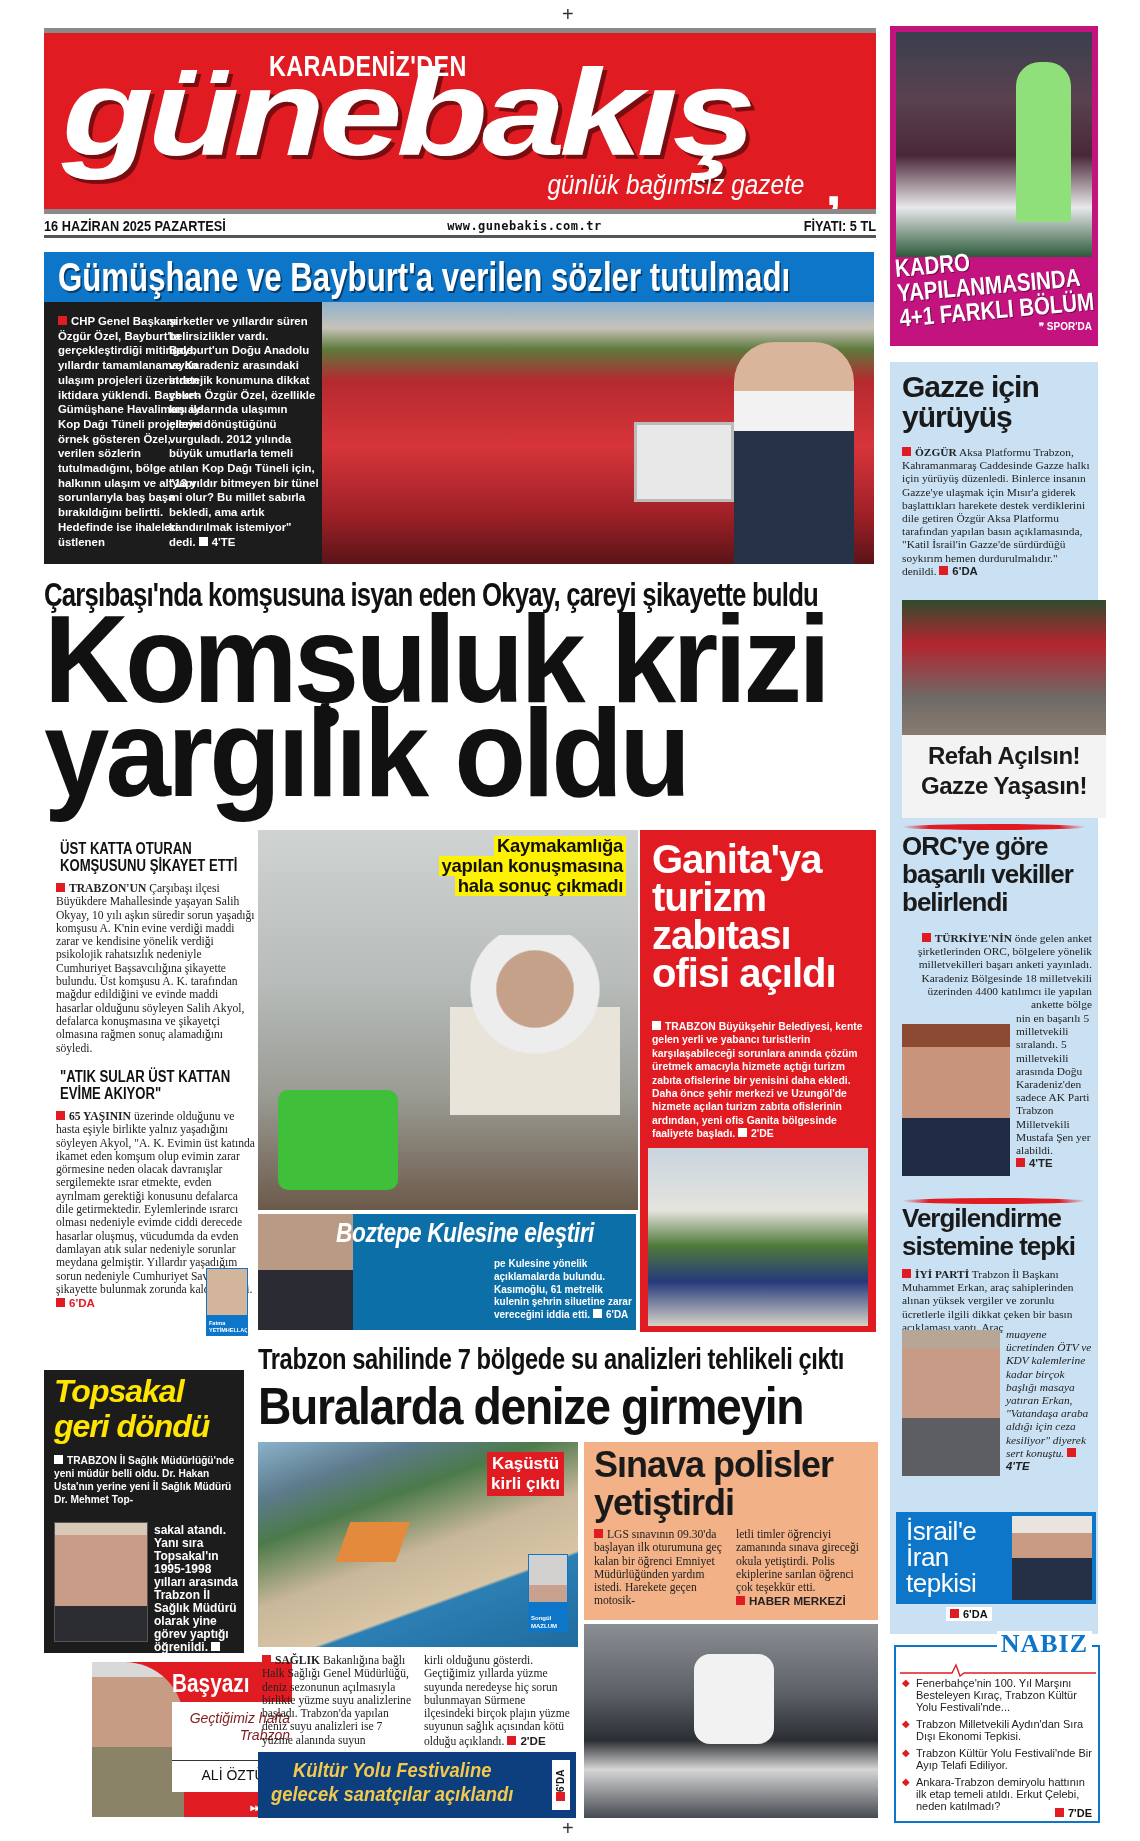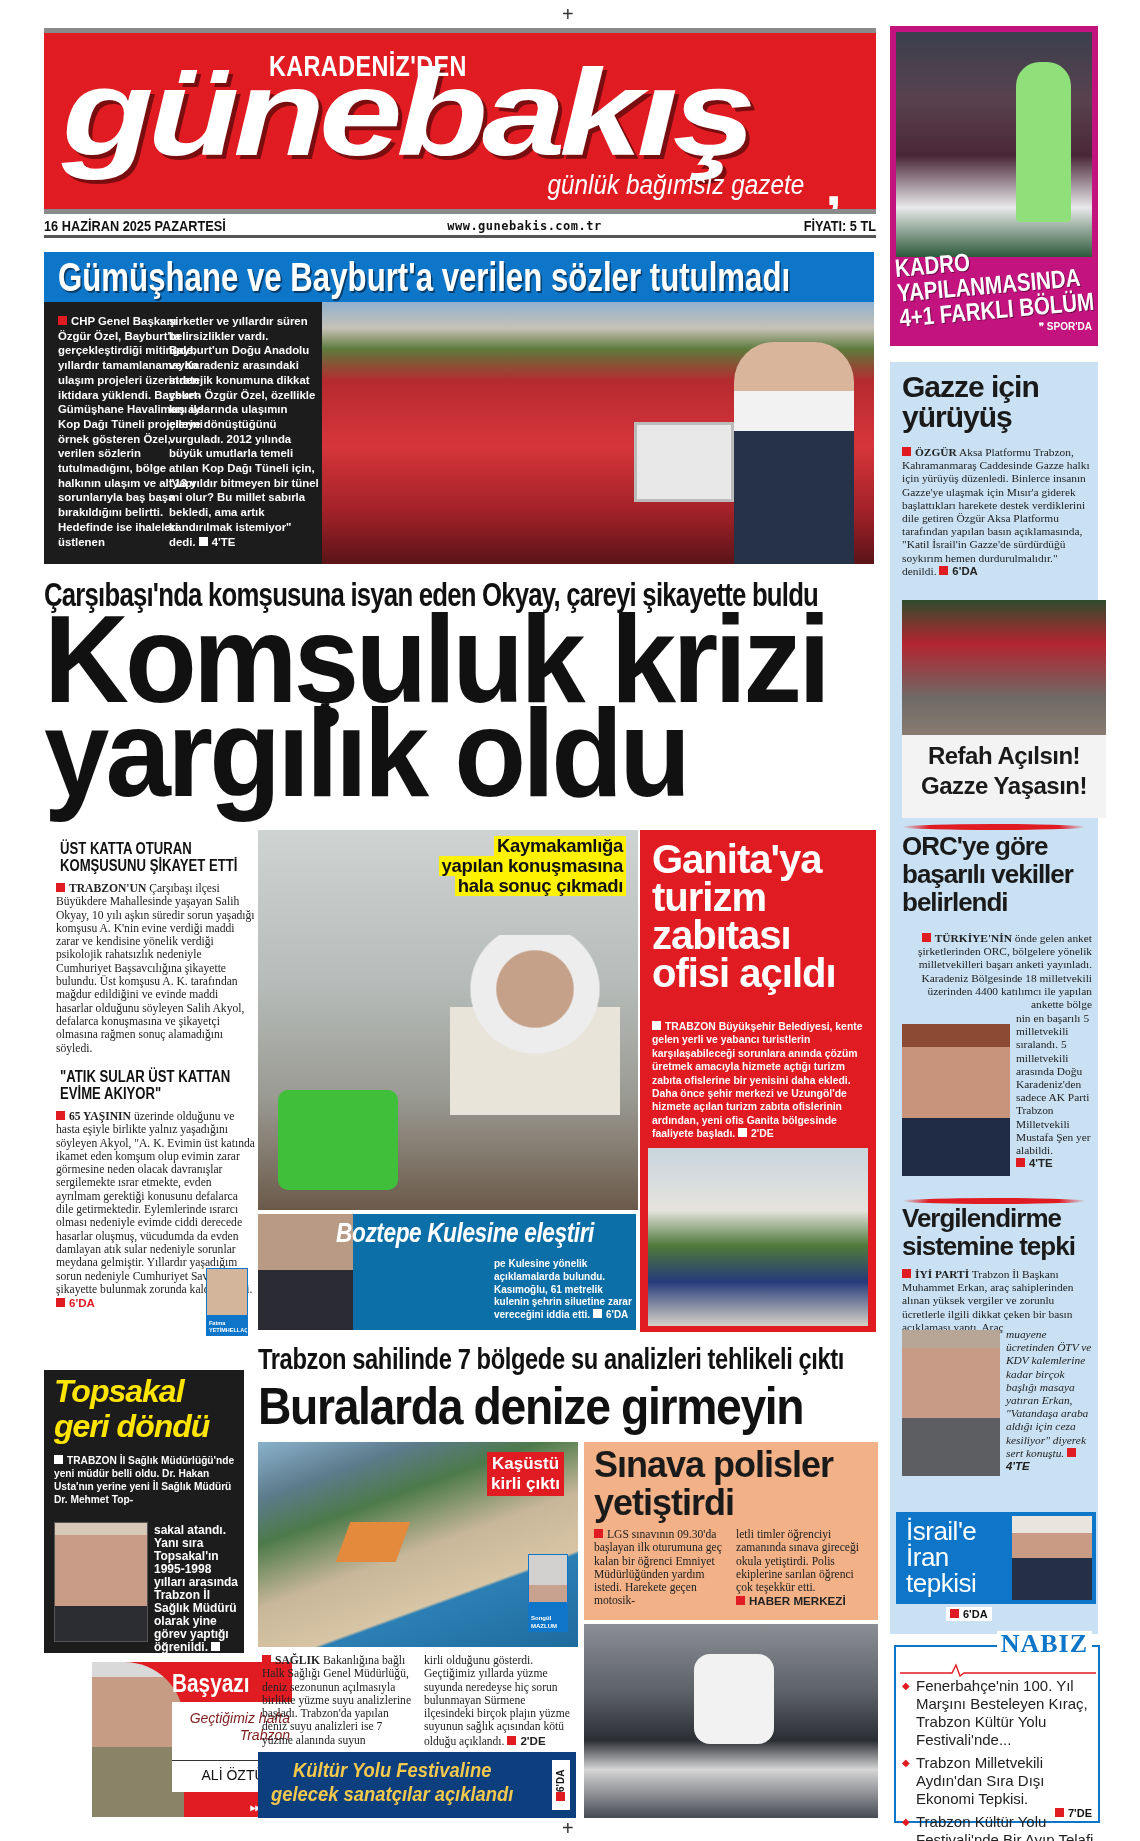--- a/index.html
+++ b/index.html
@@ -52,21 +52,21 @@
   #gazze-photo { left: 12px; top: 238px; width: 204px; height: 218px; background: linear-gradient(180deg,#2f4c2c 0%, #b32530 20%, #6e6a66 45%, #8a7b70 62%, #f3f3f3 62%); text-decoration: underline; }
   #gazze-banner { position: absolute; left: 0; top: 135px; width: 100%; height: 70px; background: #f3f3f3; color: #1a1a1a; font-weight: bold; font-size: 24px; text-align: center; line-height: 30px; padding-top: 6px; letter-spacing: -0.5px; }
 
   #israil { left: 6px; top: 1150px; width: 200px; height: 92px; background: #0e76c8; }
   #israil-text { left: 10px; top: 6px; color: #fff; font-size: 26px; font-weight: normal; line-height: 26px; letter-spacing: -0.5px; }
   #israil-photo { left: 116px; top: 4px; width: 80px; height: 84px; background: linear-gradient(180deg,#e9e4dd 0 20%, #c99b84 20% 50%, #253046 50%); }
 
   #nabiz { left: 894px; top: 1645px; width: 206px; height: 178px; border: 2px solid #0e76c8; }
   #nabiz-title { right: 6px; top: -16px; background: #fff; padding: 0 4px; color: #0e76c8; font-family: "Liberation Serif", serif; font-weight: bold; font-size: 26px; letter-spacing: 1px; line-height: 26px; }
   #nabiz-pulse { left: 4px; top: 16px; width: 196px; height: 14px; }
-  .nabiz-item { font-size: 15px; line-height: 18px; color: #222; position: relative; padding-left: 14px; margin-bottom: 5px; }
+  .nabiz-item { font-size: 11px; line-height: 12px; color: #222; position: relative; padding-left: 14px; margin-bottom: 5px; }
   .nabiz-item::before { content: "◆"; position: absolute; left: 0; top: 0; color: #e11b22; font-size: 10px; }
 
   
   #kicker { left: 44px; top: 576px; width: 830px; font-size: 33px; font-weight: bold; letter-spacing: -1px; white-space: nowrap; }
   #kicker span { display: inline-block; transform: scaleX(0.78); transform-origin: left; }
   #mainhead { left: 44px; top: 612px; width: 840px; font-size: 125px; font-weight: 900; line-height: 94px; letter-spacing: -4px; white-space: nowrap; }
   #mainhead div { transform: scaleX(0.94); transform-origin: left; }
 
   #sub1 { left: 60px; top: 840px; width: 190px; font-size: 16px; font-weight: bold; line-height: 17px; transform: scaleX(0.82); transform-origin: left; white-space: nowrap; }
   #body1 { left: 56px; top: 882px; width: 200px; }

